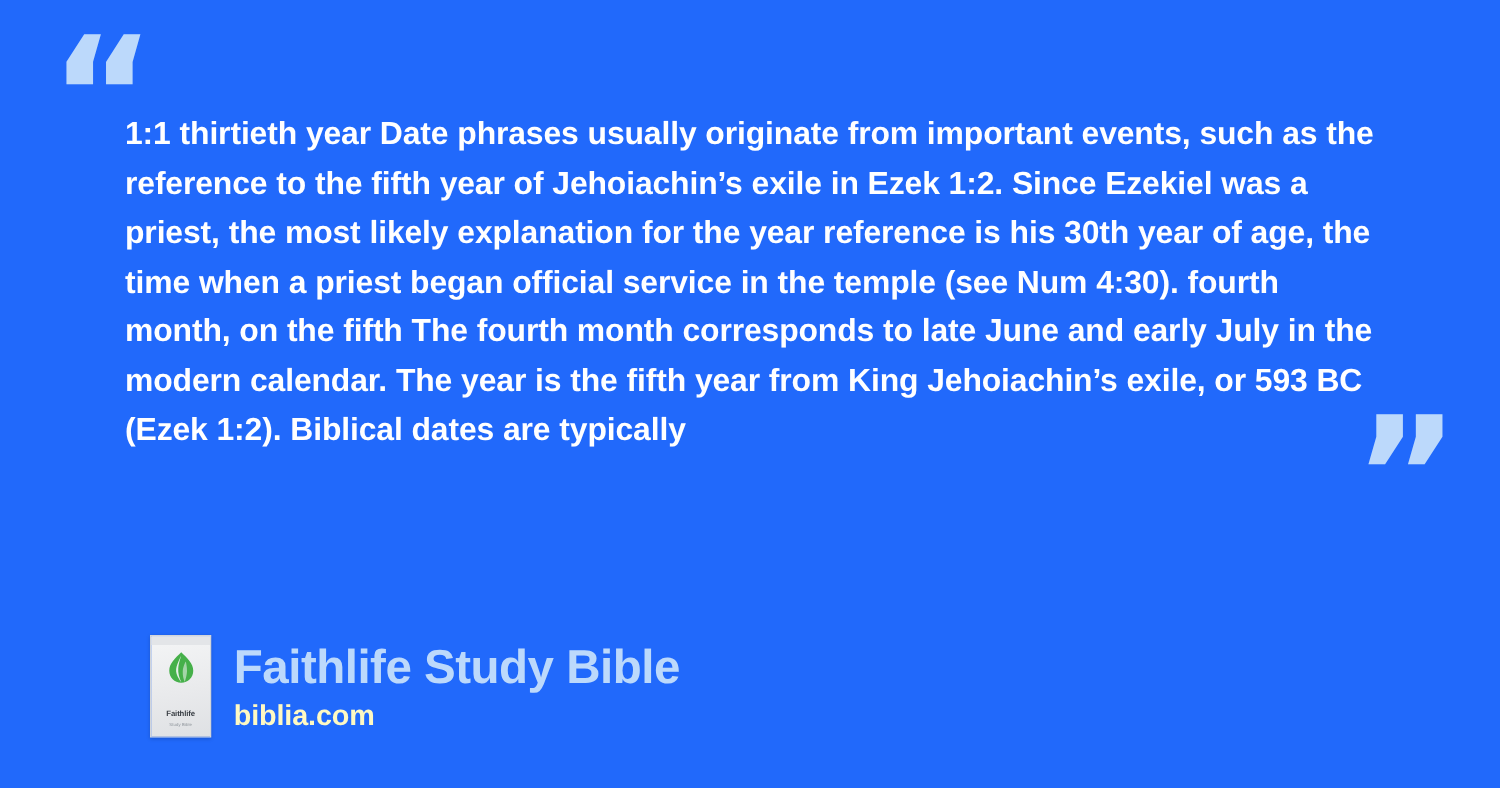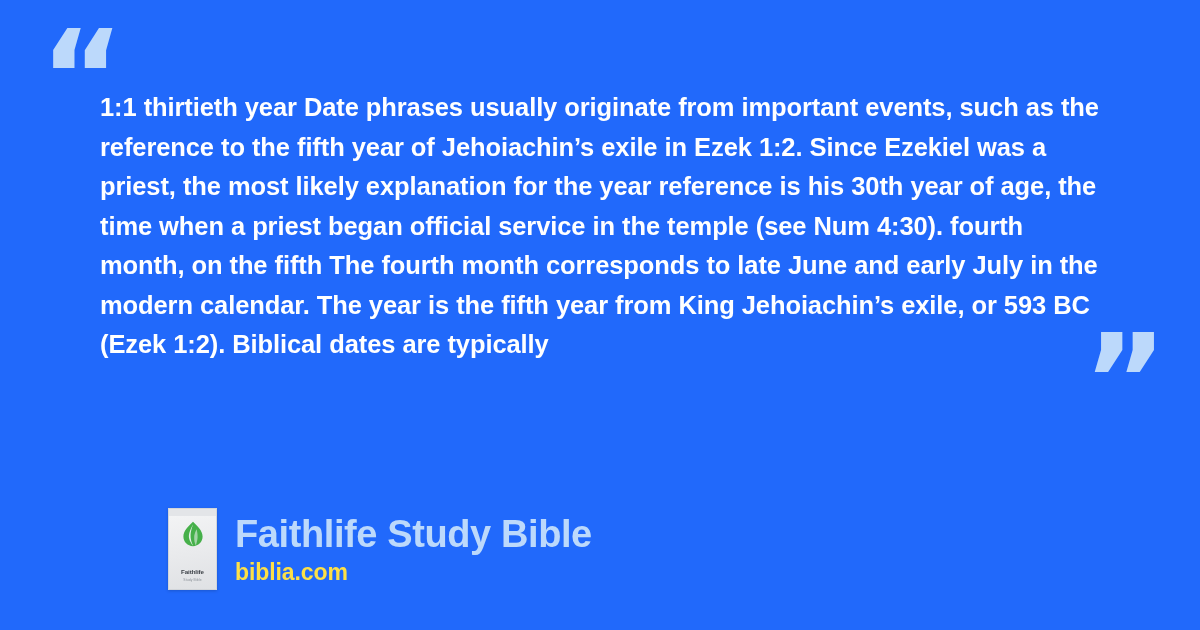--- a/index.html
+++ b/index.html
@@ -57,21 +57,20 @@
   }
 
   
   .footer {
     position: absolute;
     left: 120px;
     bottom: 40px;
     display: flex;
     align-items: center;
     gap: 18px;
-    margin-left: 48px;
   }
 
   .book-cover {
     position: relative;
     width: 49px;
     height: 82px;
     background: linear-gradient(170deg, #f4f5f6 0%, #e9eaec 55%, #dfe1e4 100%);
     border: 1px solid #d2d5d9;
     box-sizing: border-box;
     display: flex;
@@ -116,21 +115,21 @@
     justify-content: center;
   }
   .brand-title {
     color: #bcd9fb;
     font-size: 38px;
     font-weight: 700;
     line-height: 44px;
     letter-spacing: -0.4px;
   }
   .brand-url {
-    color: #fde047;
+    color: #fef9c3;
     font-size: 23px;
     font-weight: 700;
     line-height: 30px;
     letter-spacing: -0.1px;
     margin-top: 1px;
   }
 </style>
 </head>
 <body>
 

